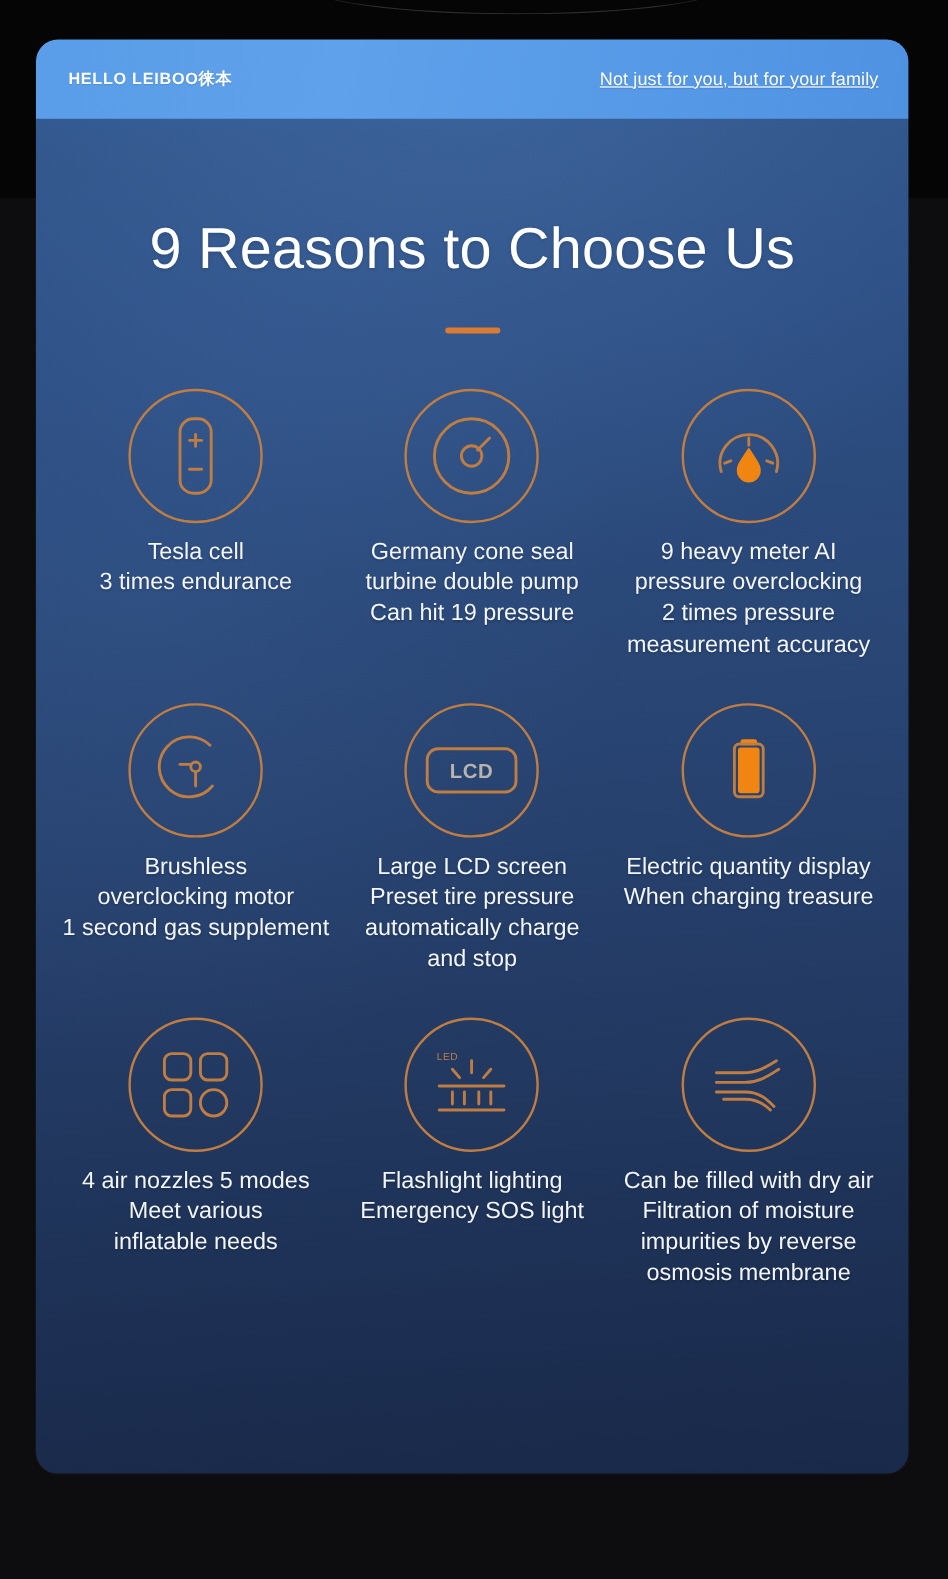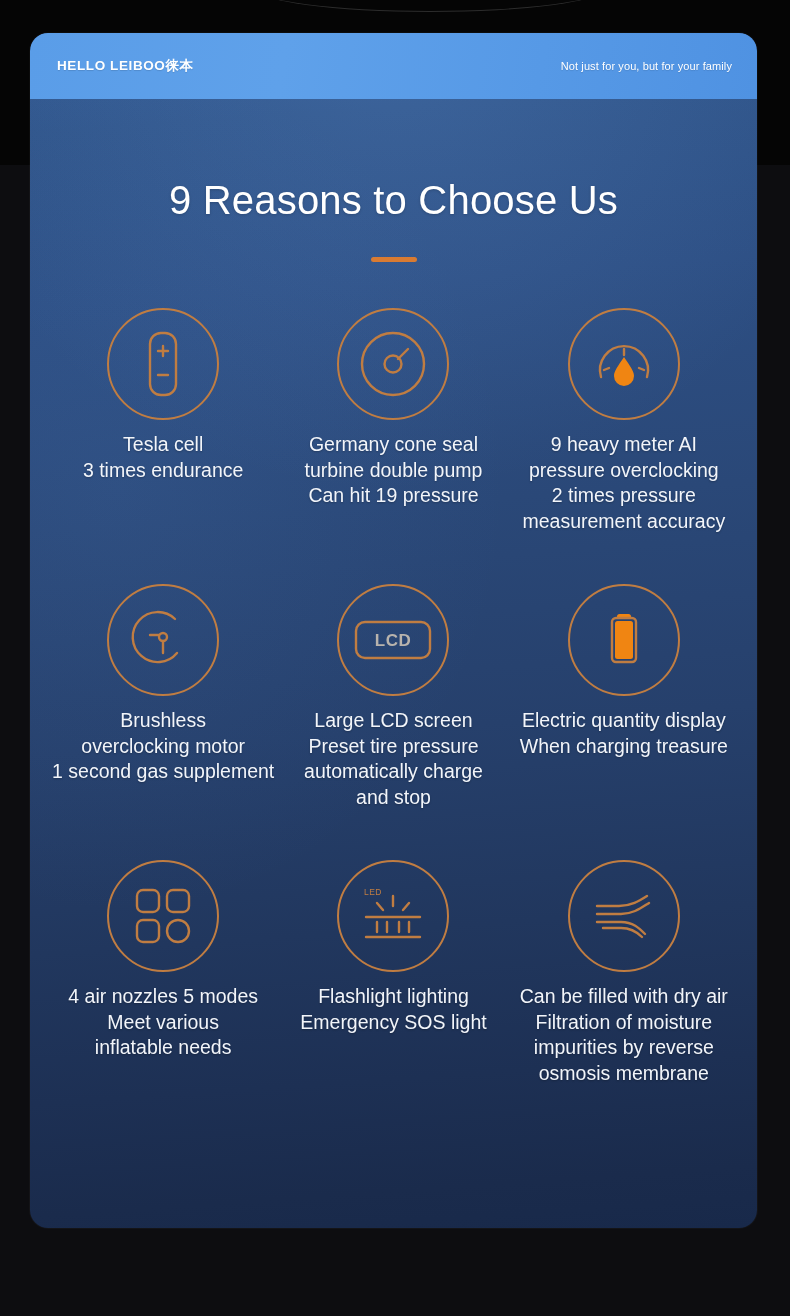--- a/index.html
+++ b/index.html
@@ -67,56 +67,57 @@
   }
   .brand {
     color:#ffffff;
     font-size:13.5px;
     font-weight:bold;
     letter-spacing:.6px;
     text-shadow:0 1px 1px rgba(0,0,0,.12);
   }
   .tagline {
     color:#ffffff;
-    font-size:11px;
+    font-size:15px;
     font-weight:400;
     letter-spacing:.1px;
     text-shadow:0 1px 1px rgba(0,0,0,.12);
+    text-decoration:underline;
   }
 
   
   .titles {
     position:relative; z-index:2;
     text-align:center;
     padding-top:62px;
   }
   .title-line {
     color:#ffffff;
-    font-size:40px;
+    font-size:48px;
     font-weight:400;
     line-height:1.95;
     letter-spacing:.2px;
     text-shadow:0 1px 3px rgba(0,0,0,.18);
   }
   .rule {
     width:46px; height:5px;
     background:#d97b32;
     border-radius:3px;
     margin:18px auto 0;
   }
 
   
   .grid {
     position:relative; z-index:2;
     margin-top:46px;
     padding:0 18px;
     display:grid;
     grid-template-columns:repeat(3,1fr);
     grid-auto-rows:262px;
-    row-gap:14px;
+    row-gap:0;
   }
   .cell {
     display:flex;
     flex-direction:column;
     align-items:center;
     text-align:center;
     padding:0 4px;
   }
   .ring {
     width:112px; height:112px;

